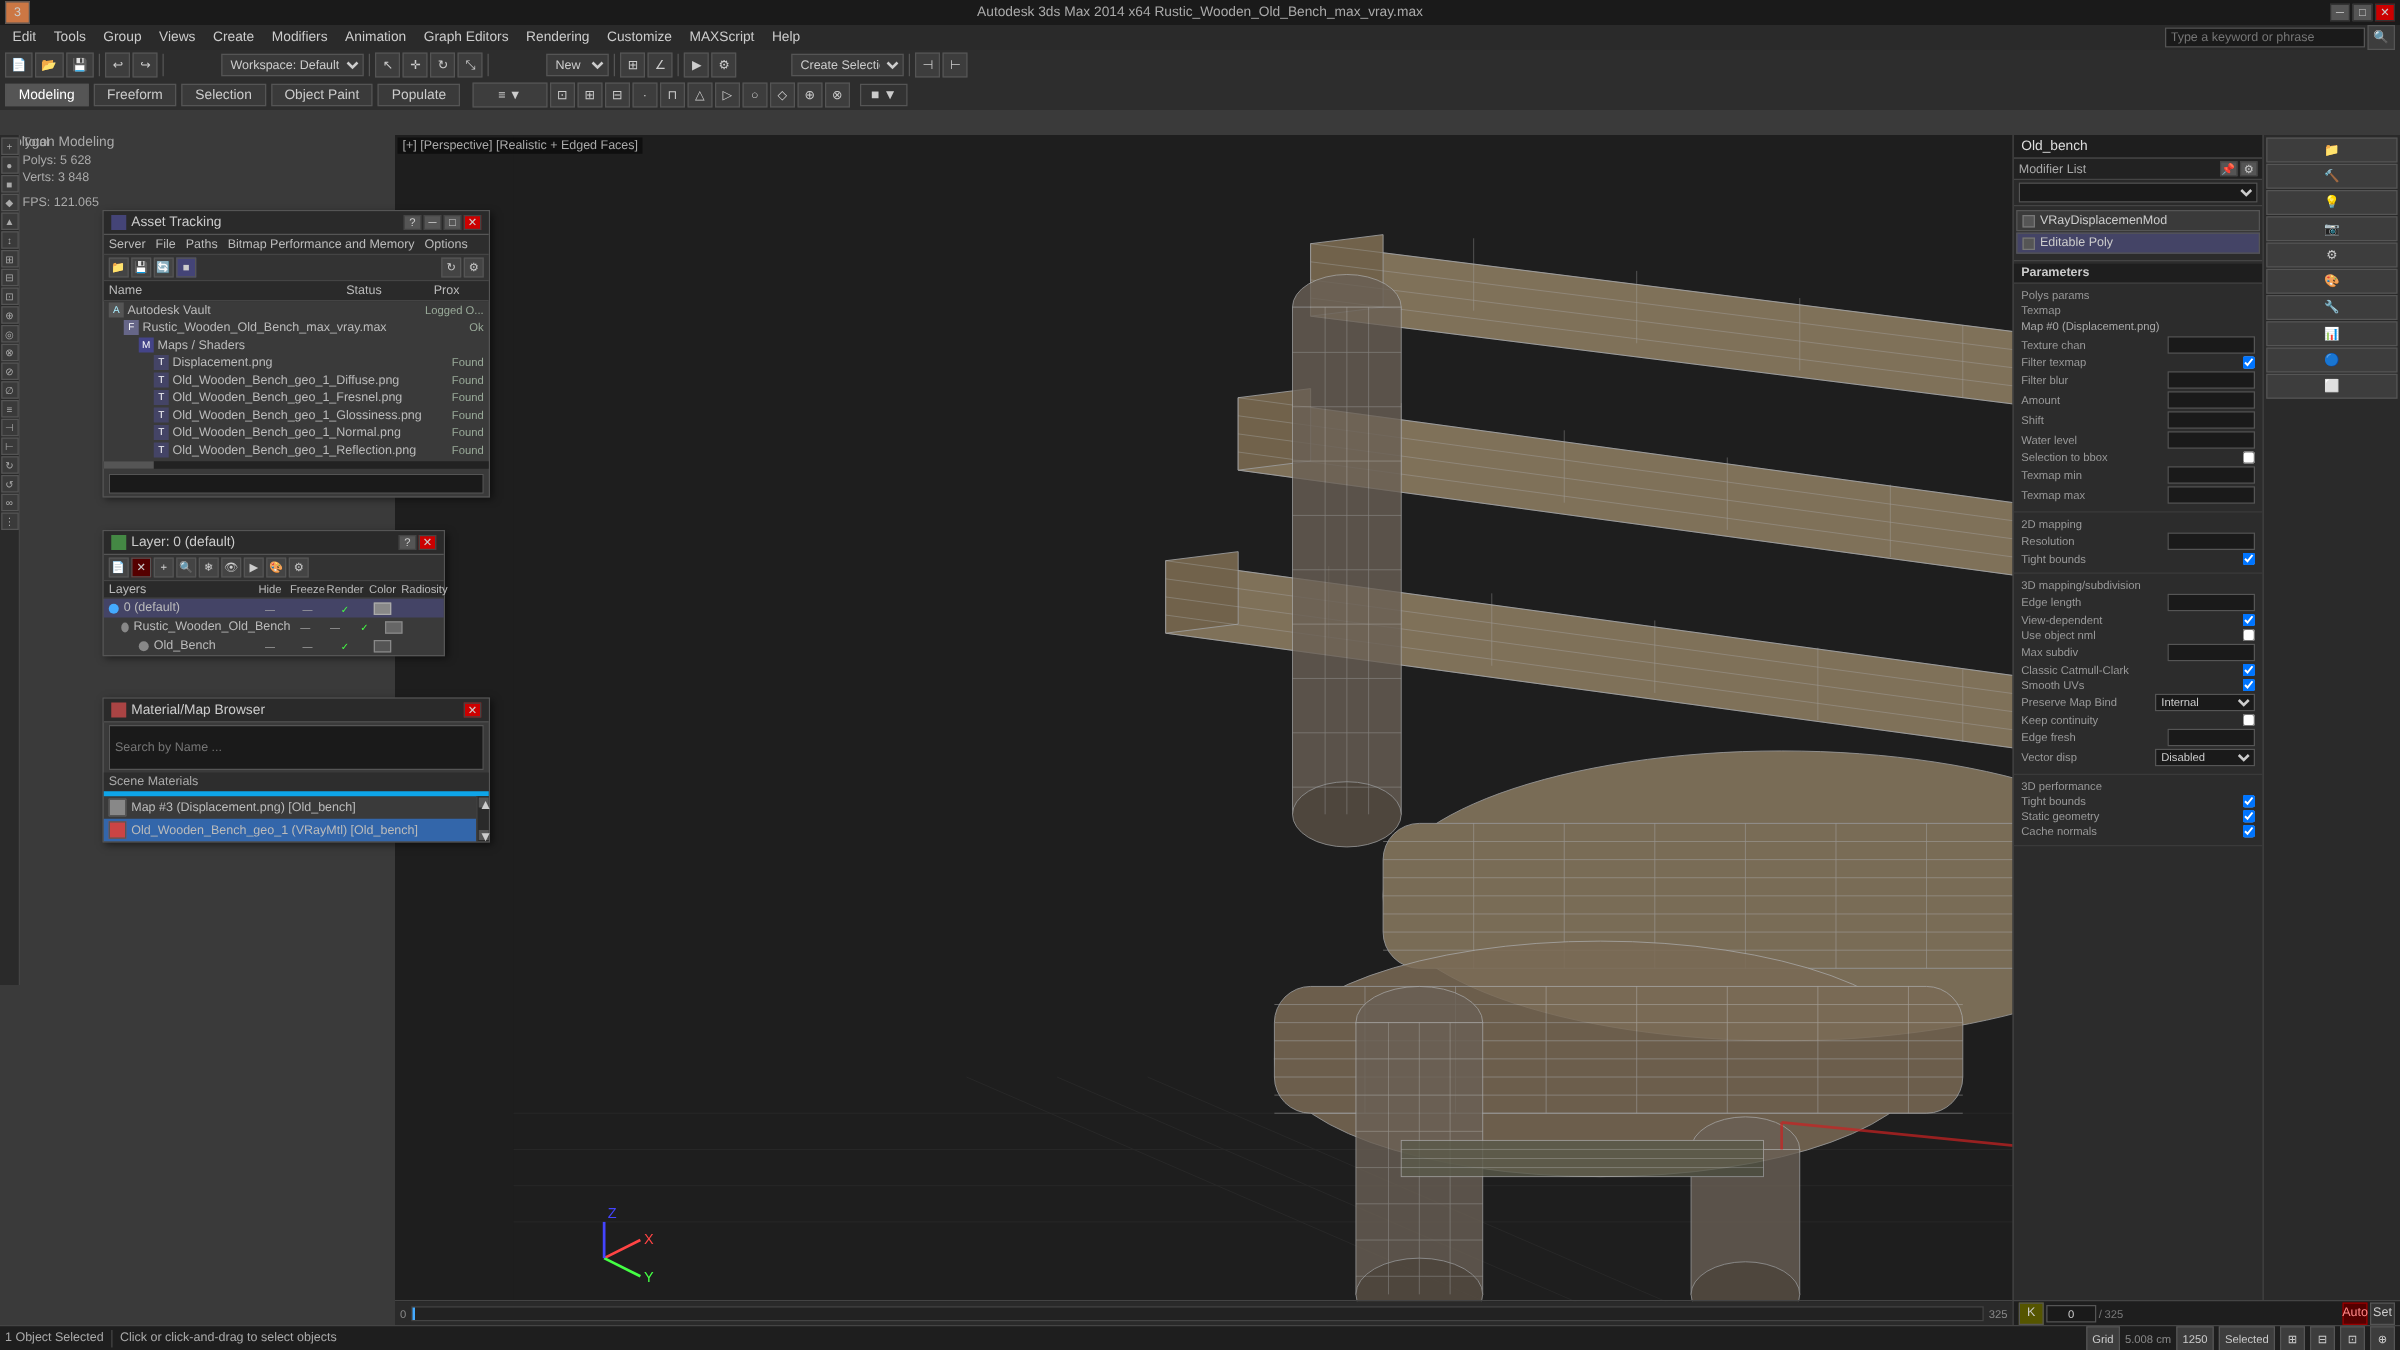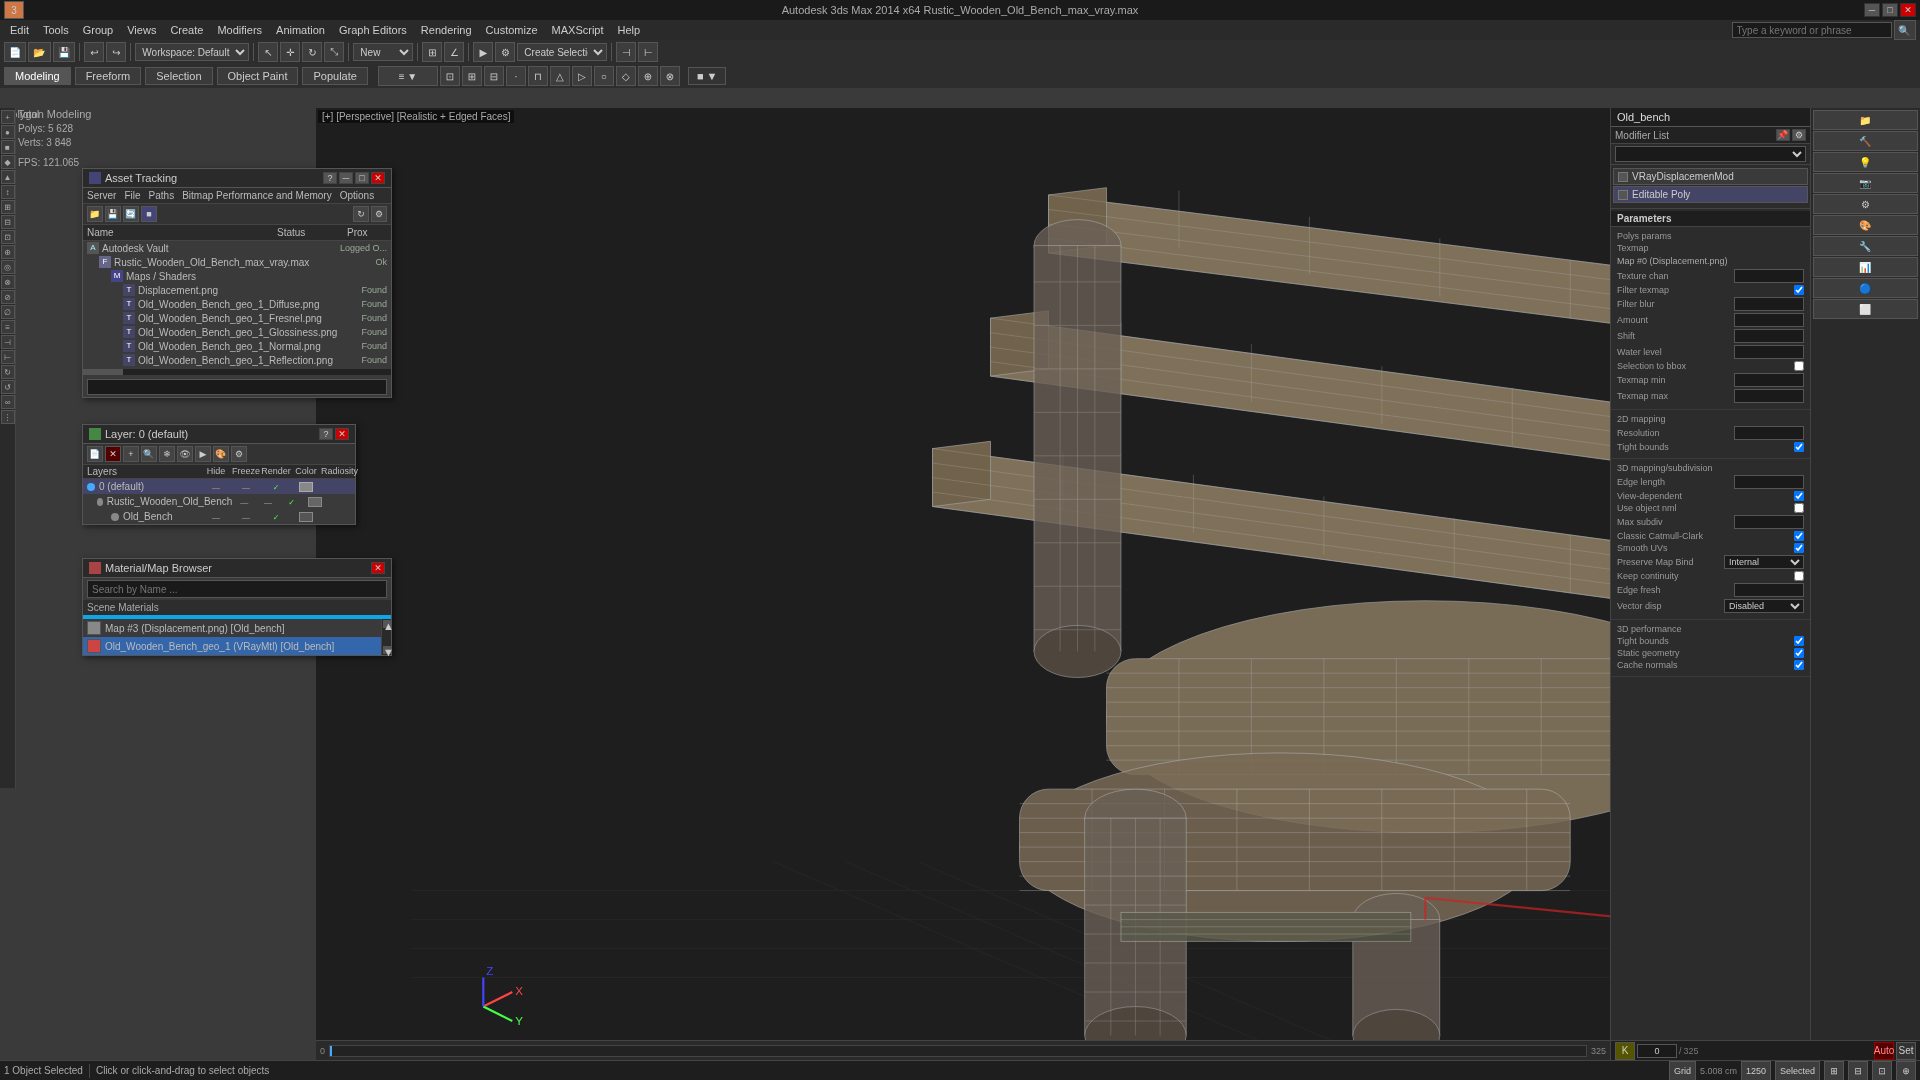--- a/index.html
+++ b/index.html
@@ -117,20 +117,21 @@
       background: #555;
       margin: 0 2px;
     }
     .toolbar-dropdown {
       height: 18px;
       background: #3a3a3a;
       border: 1px solid #555;
       color: #ccc;
       font-size: 10px;
       padding: 0 2px;
+      margin-left: 42px;
     }
     .tab-item {
       padding: 2px 10px;
       background: #3a3a3a;
       border: 1px solid #555;
       color: #ccc;
       font-size: 11px;
       cursor: pointer;
     }
     .tab-item.active { background: #555; color: #fff; }
@@ -445,21 +446,21 @@
     .layer-cell { width: 30px; text-align: center; font-size: 9px; }
 
     
     #material-panel {
       top: 558px;
       left: 82px;
       width: 310px;
     }
     .mat-search {
       width: 100%;
-      height: 18px;
+      height: 36px;
       background: #1a1a1a;
       border: 1px solid #555;
       color: #aaa;
       font-size: 10px;
       padding: 0 4px;
     }
     .mat-section-label {
       padding: 2px 4px;
       font-size: 10px;
       color: #aaa;
@@ -623,21 +624,21 @@
   <div class="toolbar-separator"></div>
   <select class="toolbar-dropdown">
     <option>Workspace: Default</option>
   </select>
   <div class="toolbar-separator"></div>
   <div class="toolbar-btn">↖</div>
   <div class="toolbar-btn">✛</div>
   <div class="toolbar-btn">↻</div>
   <div class="toolbar-btn">⤡</div>
   <div class="toolbar-separator"></div>
-  <select class="toolbar-dropdown" style="width:60px;">
+  <select class="toolbar-dropdown" style="width:50px;">
     <option>New</option>
   </select>
   <div class="toolbar-separator"></div>
   <div class="toolbar-btn">⊞</div>
   <div class="toolbar-btn">∠</div>
   <div class="toolbar-separator"></div>
   <div class="toolbar-btn">▶</div>
   <div class="toolbar-btn">⚙</div>
   <select class="toolbar-dropdown" style="width:90px;">
     <option>Create Selection</option>

